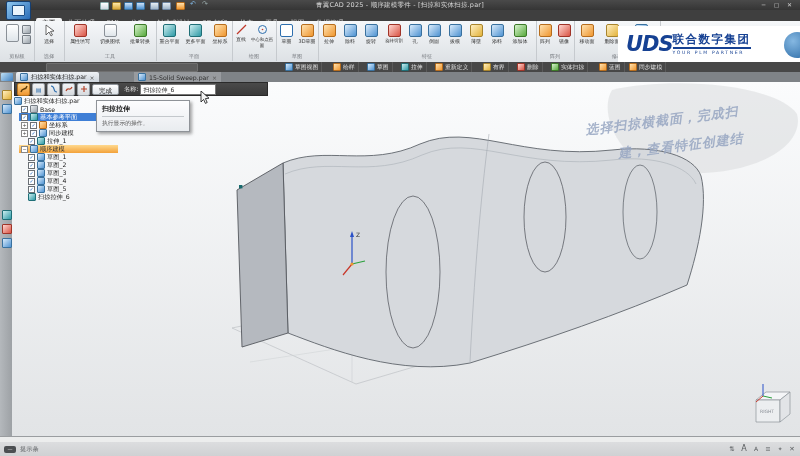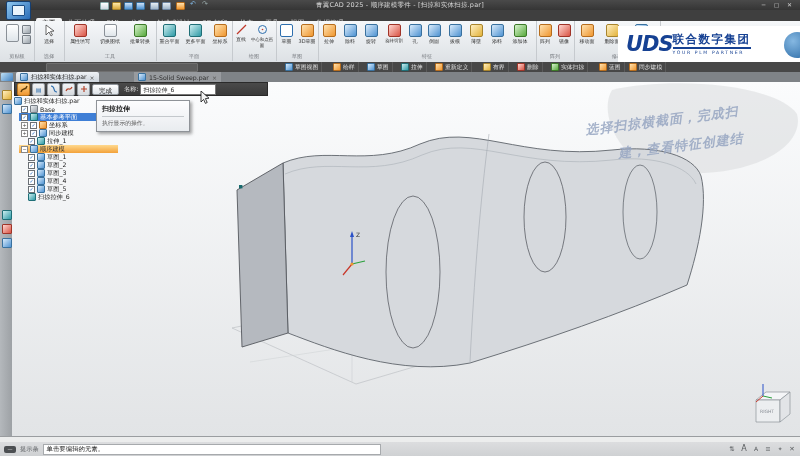--- a/index.html
+++ b/index.html
@@ -513,21 +513,20 @@
     <div class="tt-title">扫掠拉伸</div>
     <div class="tt-sep"></div>
     <div class="tt-body">执行显示的操作。</div>
   </div>
 </div>
 
 <div id="scrollstrip" class="abs"></div>
 <div id="statusbar" class="abs">
   <div id="status-chip">—</div>
   <span id="status-label">提示条</span>
-  <div id="status-field">单击要编辑的元素。</div>
   <div id="status-right">
     <span class="sric">⇅</span>
     <span class="sric" style="font-size:8px">A</span>
     <span class="sric" style="font-size:6px">A</span>
     <span class="sric">≡</span>
     <span class="sric">⌖</span>
     <span class="sric">✕</span>
   </div>
 </div>
 

